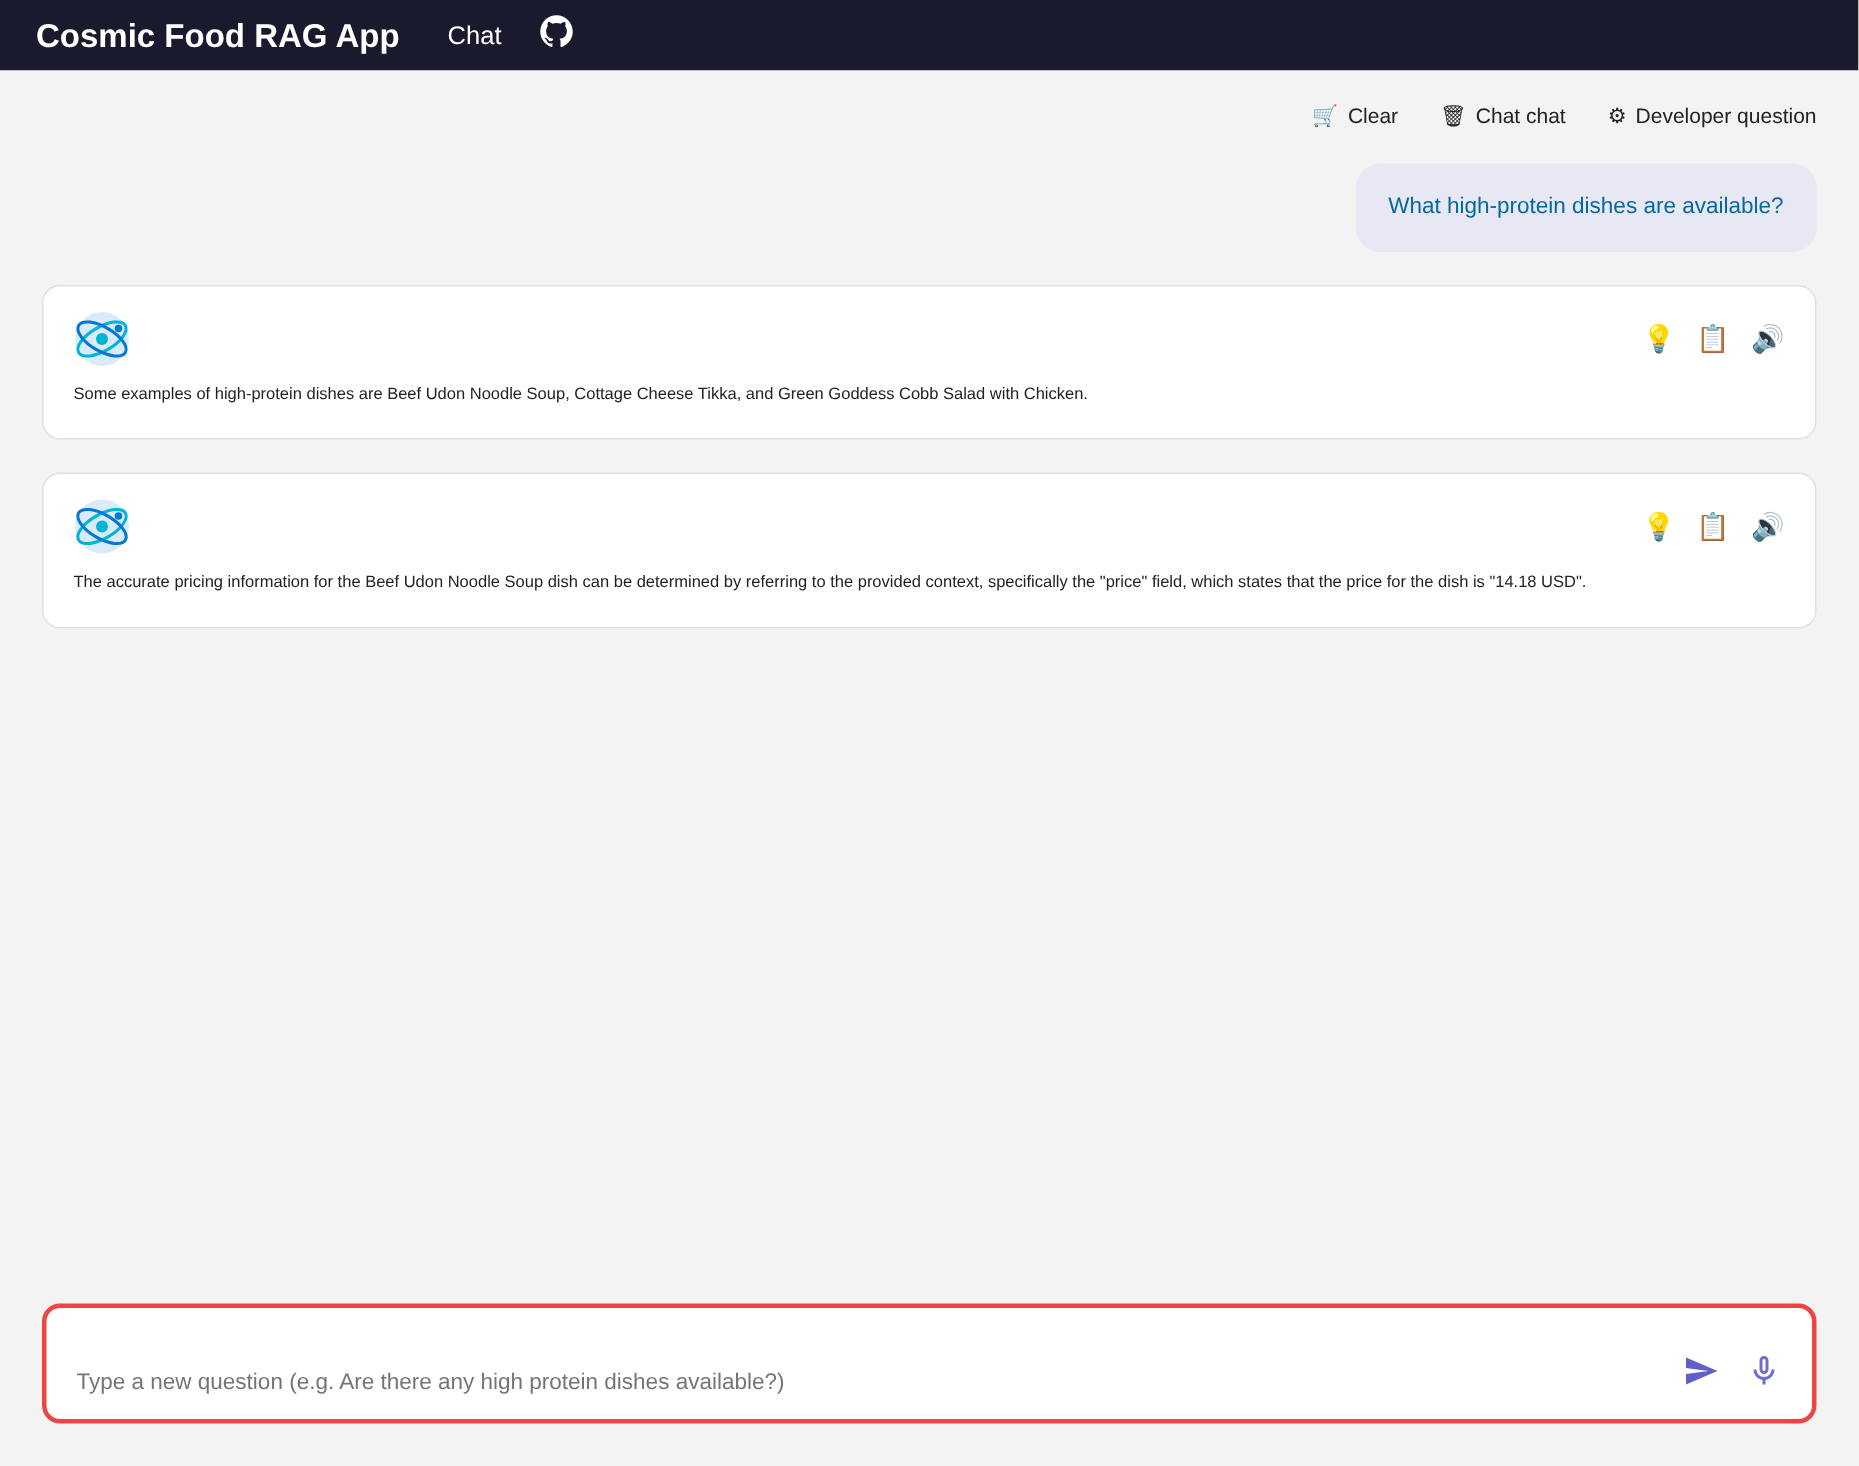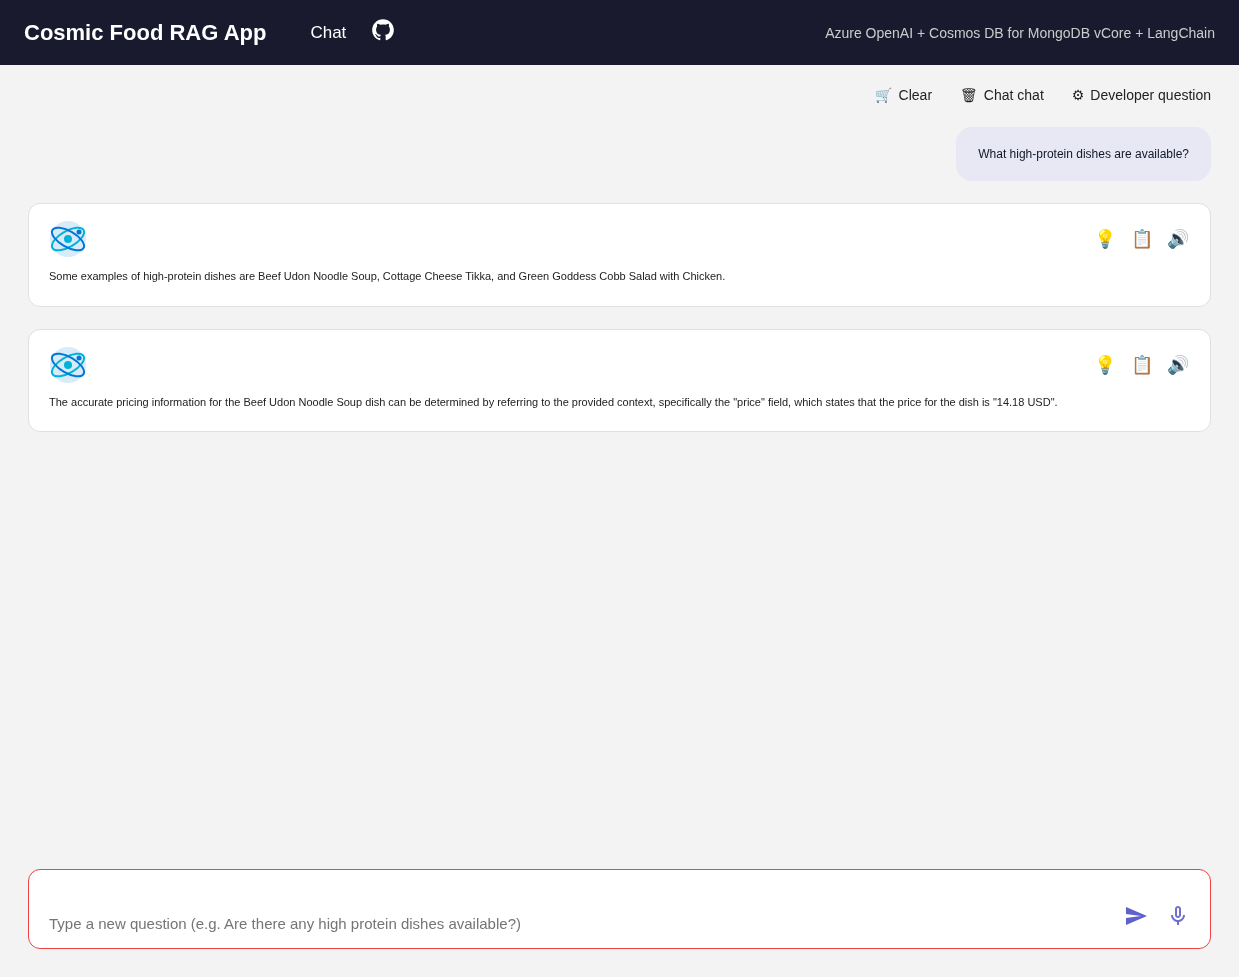--- a/index.html
+++ b/index.html
@@ -11,33 +11,33 @@
       flex-direction: column;
     }
 
     
     .header {
       background: #1a1a2e;
       color: #fff;
       display: flex;
       align-items: center;
       padding: 0 24px;
-      height: 65px;
+      height: 47px;
       gap: 24px;
     }
     .header-title {
       font-size: 22px;
       font-weight: 700;
       color: #fff;
       white-space: nowrap;
     }
     .header-chat {
       font-size: 17px;
       color: #fff;
-      margin-left: 20px;
+      margin-left: 8px;
     }
     .header-spacer { flex: 1; }
     .header-tech {
       font-size: 14px;
       color: #ccc;
       white-space: nowrap;
     }
 
     
     .toolbar {
@@ -74,22 +74,22 @@
     .user-message-row {
       display: flex;
       justify-content: flex-end;
       margin-bottom: 22px;
     }
     .user-bubble {
       background: #e8e8f4;
       border-radius: 16px;
       padding: 18px 22px;
       max-width: 520px;
-      font-size: 12px;
-      color: #0f172a;
+      font-size: 15px;
+      color: #0369a1;
       line-height: 1.5;
     }
 
     
     .ai-message-card {
       background: #fff;
       border-radius: 12px;
       border: 1px solid #e0e0e0;
       padding: 16px 20px 20px 20px;
       margin-bottom: 22px;
@@ -113,21 +113,21 @@
     }
     .ai-message-text {
       font-size: 11px;
       color: #222;
       line-height: 1.6;
     }
 
     
     .input-area {
       background: #fff;
-      border: 1px solid #ef4444;
+      border: 3px solid #ef4444;
       border-radius: 12px;
       margin: 0 28px 28px 28px;
       padding: 18px 16px 16px 20px;
       display: flex;
       align-items: flex-end;
       gap: 10px;
       min-height: 80px;
     }
     .input-field {
       flex: 1;
@@ -173,21 +173,20 @@
 <header class="header">
   <span class="header-title">Cosmic Food RAG App</span>
   <span class="header-chat">Chat</span>
   <span style="font-size:22px; color:#fff; cursor:pointer;">
     
     <svg width="26" height="26" viewBox="0 0 24 24" fill="white" xmlns="http://www.w3.org/2000/svg">
       <path d="M12 2C6.477 2 2 6.477 2 12c0 4.418 2.865 8.166 6.839 9.489.5.092.682-.217.682-.482 0-.237-.009-.868-.014-1.703-2.782.604-3.369-1.342-3.369-1.342-.454-1.154-1.11-1.461-1.11-1.461-.908-.62.069-.608.069-.608 1.003.07 1.531 1.03 1.531 1.03.892 1.529 2.341 1.088 2.91.832.092-.647.35-1.088.636-1.338-2.22-.253-4.555-1.11-4.555-4.943 0-1.091.39-1.984 1.029-2.683-.103-.253-.446-1.27.098-2.647 0 0 .84-.269 2.75 1.025A9.564 9.564 0 0 1 12 6.844c.85.004 1.705.115 2.504.337 1.909-1.294 2.747-1.025 2.747-1.025.546 1.377.203 2.394.1 2.647.64.699 1.028 1.592 1.028 2.683 0 3.842-2.339 4.687-4.566 4.935.359.309.678.919.678 1.852 0 1.336-.012 2.415-.012 2.743 0 .267.18.578.688.48C19.138 20.163 22 16.418 22 12c0-5.523-4.477-10-10-10z"></path>
     </svg>
   </span>
   <span class="header-spacer"></span>
-  <span class="header-tech">Azure OpenAI + Cosmos DB for MongoDB vCore + LangChain</span>
 </header>
 
 <div class="toolbar">
   <button class="toolbar-btn">
     <span>🛒</span>
     <span>Clear</span>
   </button>
   <button class="toolbar-btn">
     <span>🗑</span>
     <span>Chat chat</span>

